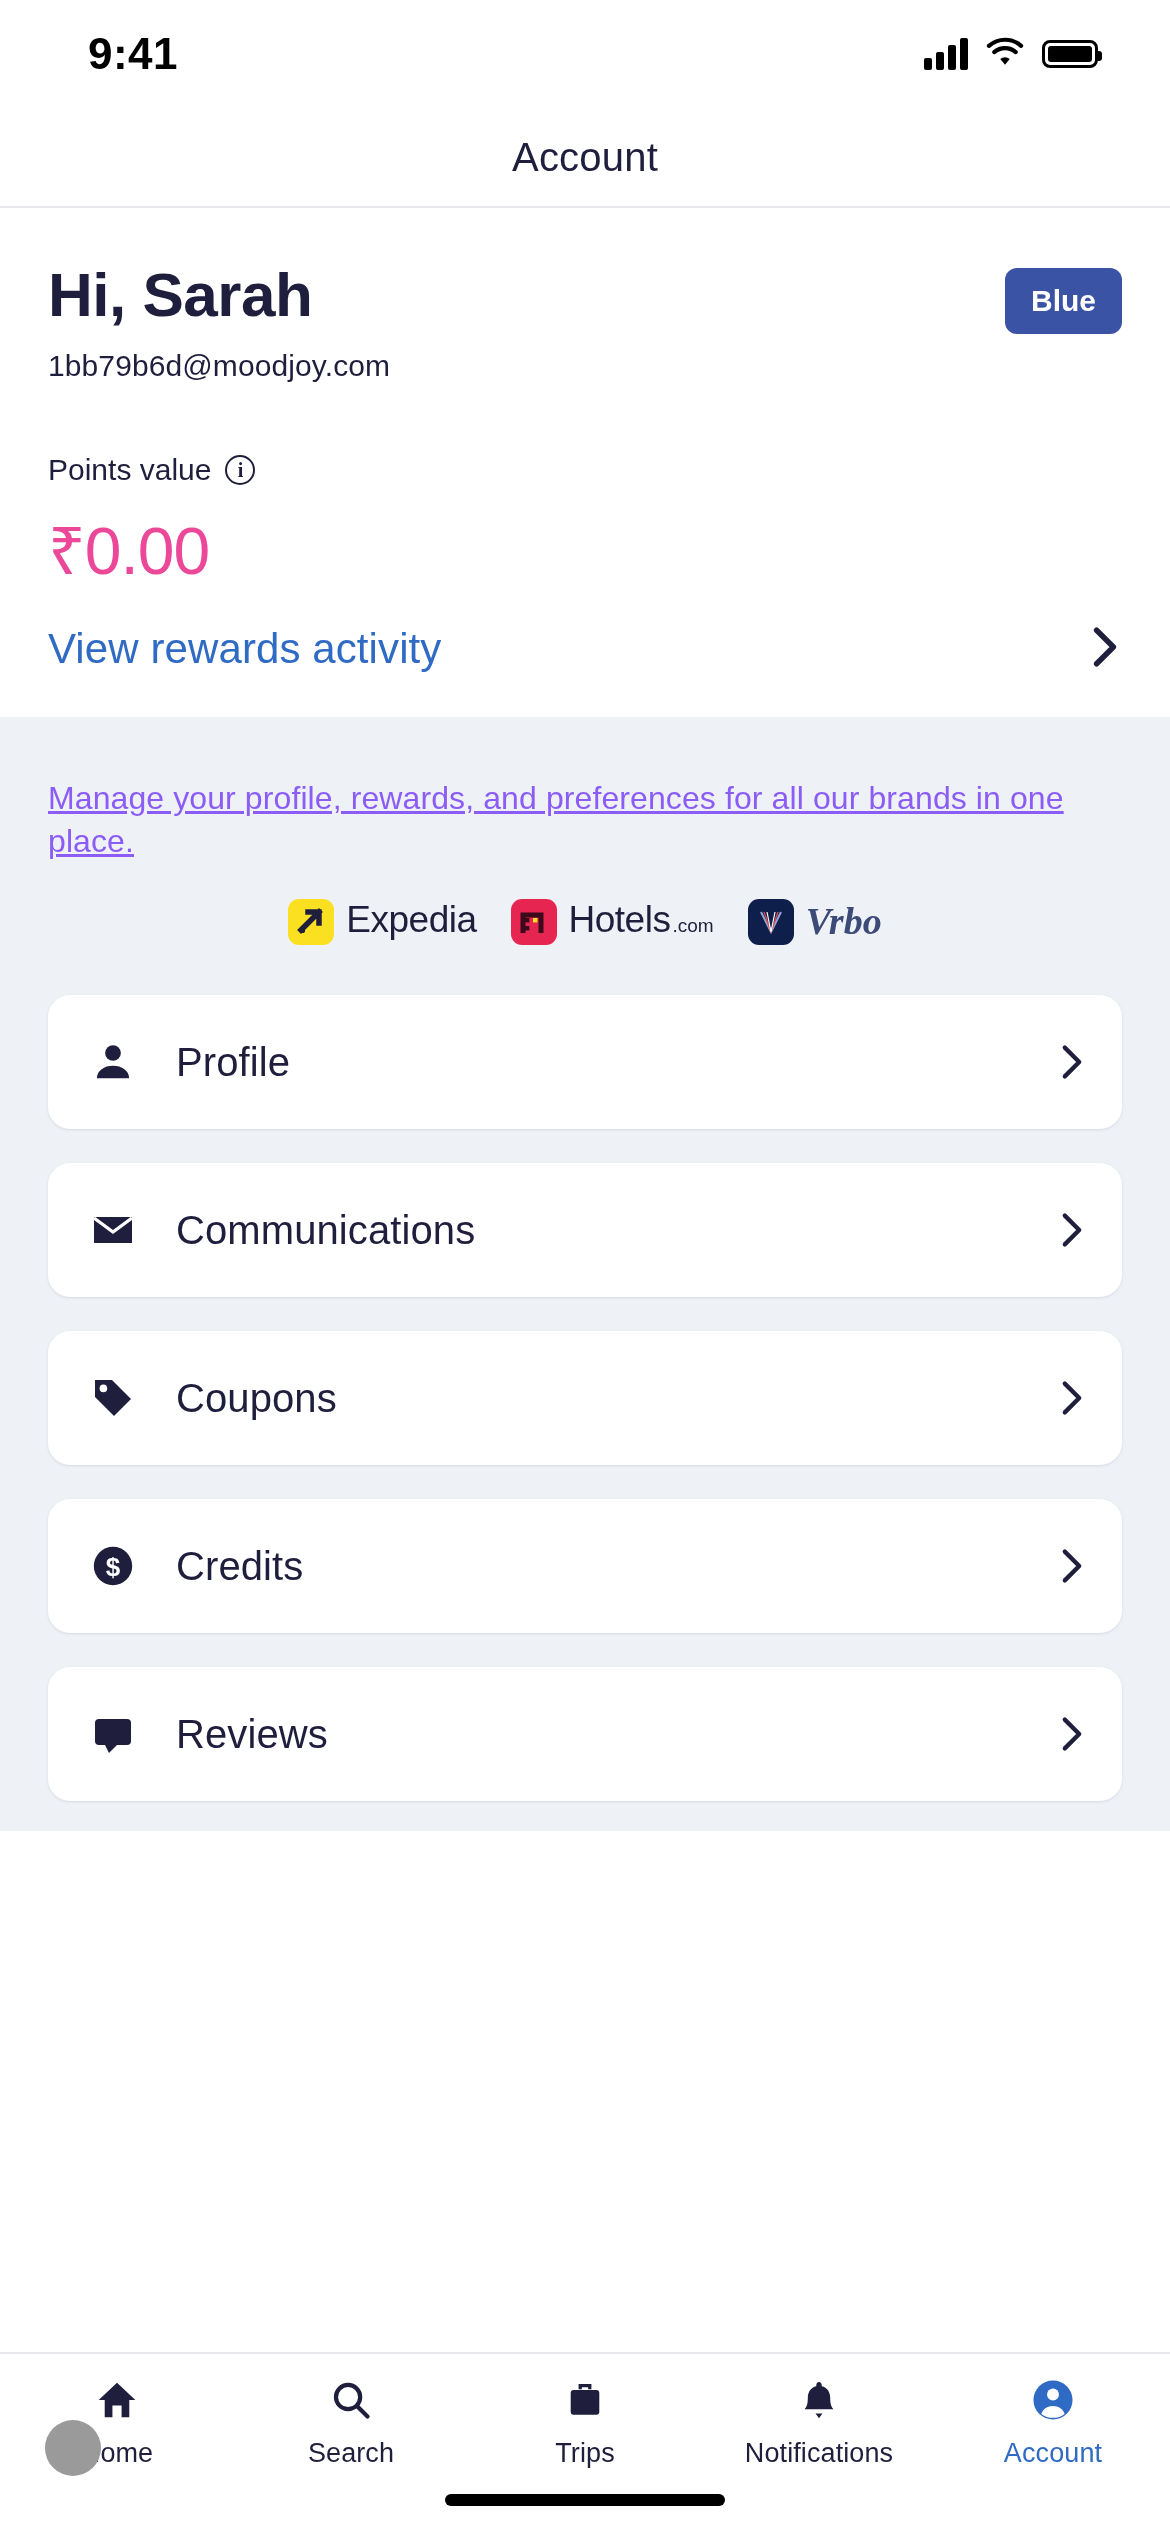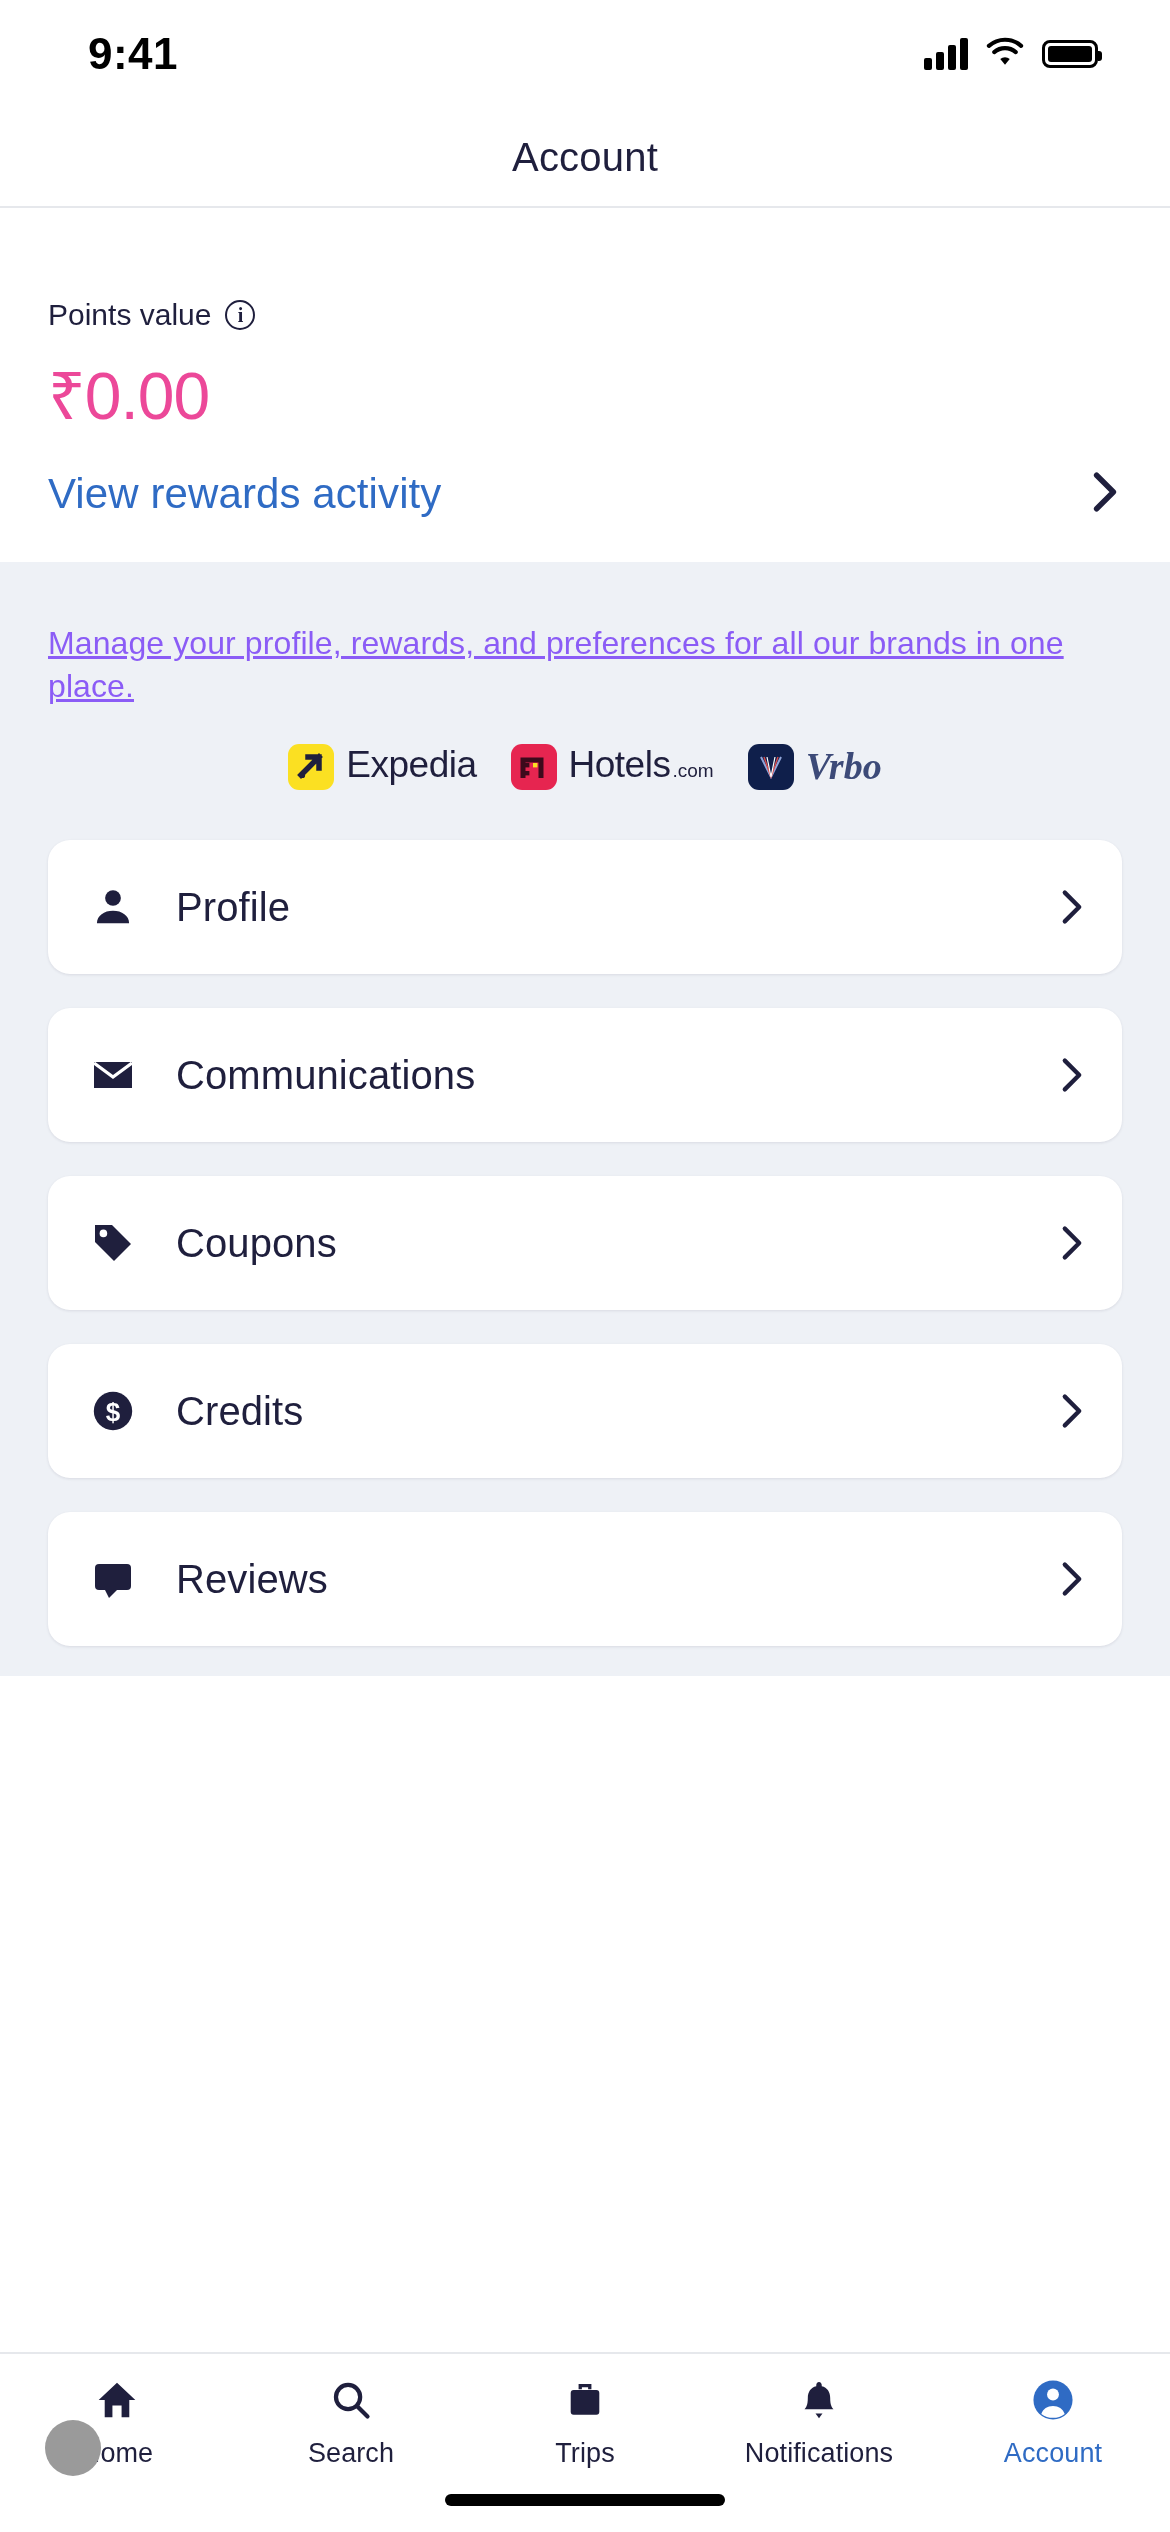--- a/index.html
+++ b/index.html
@@ -143,21 +143,21 @@
     font-weight: bold;
     padding: 16px 26px;
     border-radius: 12px;
     margin-top: 6px;
     white-space: nowrap;
   }
   .points-row {
     display: flex;
     align-items: center;
     gap: 14px;
-    margin-top: 36px;
+    margin-top: 70px;
   }
   .points-label {
     font-size: 30px;
     color: #1f1f3d;
   }
   .info-icon {
     width: 30px;
     height: 30px;
     border: 2.5px solid #1f1f3d;
     border-radius: 50%;
@@ -372,20 +372,27 @@
     </div>
   </div>
 
   <div class="navbar">
     <div class="navbar-title">Account</div>
   </div>
 
   <div class="scroll">
 
     <div class="hero">
+      <div class="hero-top">
+        <div>
+          <div class="greeting">Hi, Sarah</div>
+          <div class="email">1bb79b6d@moodjoy.com</div>
+        </div>
+        <div class="tier-badge">Blue</div>
+      </div>
 
       <div class="points-row">
         <span class="points-label">Points value</span>
         <span class="info-icon">i</span>
       </div>
       <div class="points-value">₹0.00</div>
 
       <div class="rewards-link-row">
         <span class="rewards-link">View rewards activity</span>
         <span class="chev-big">

